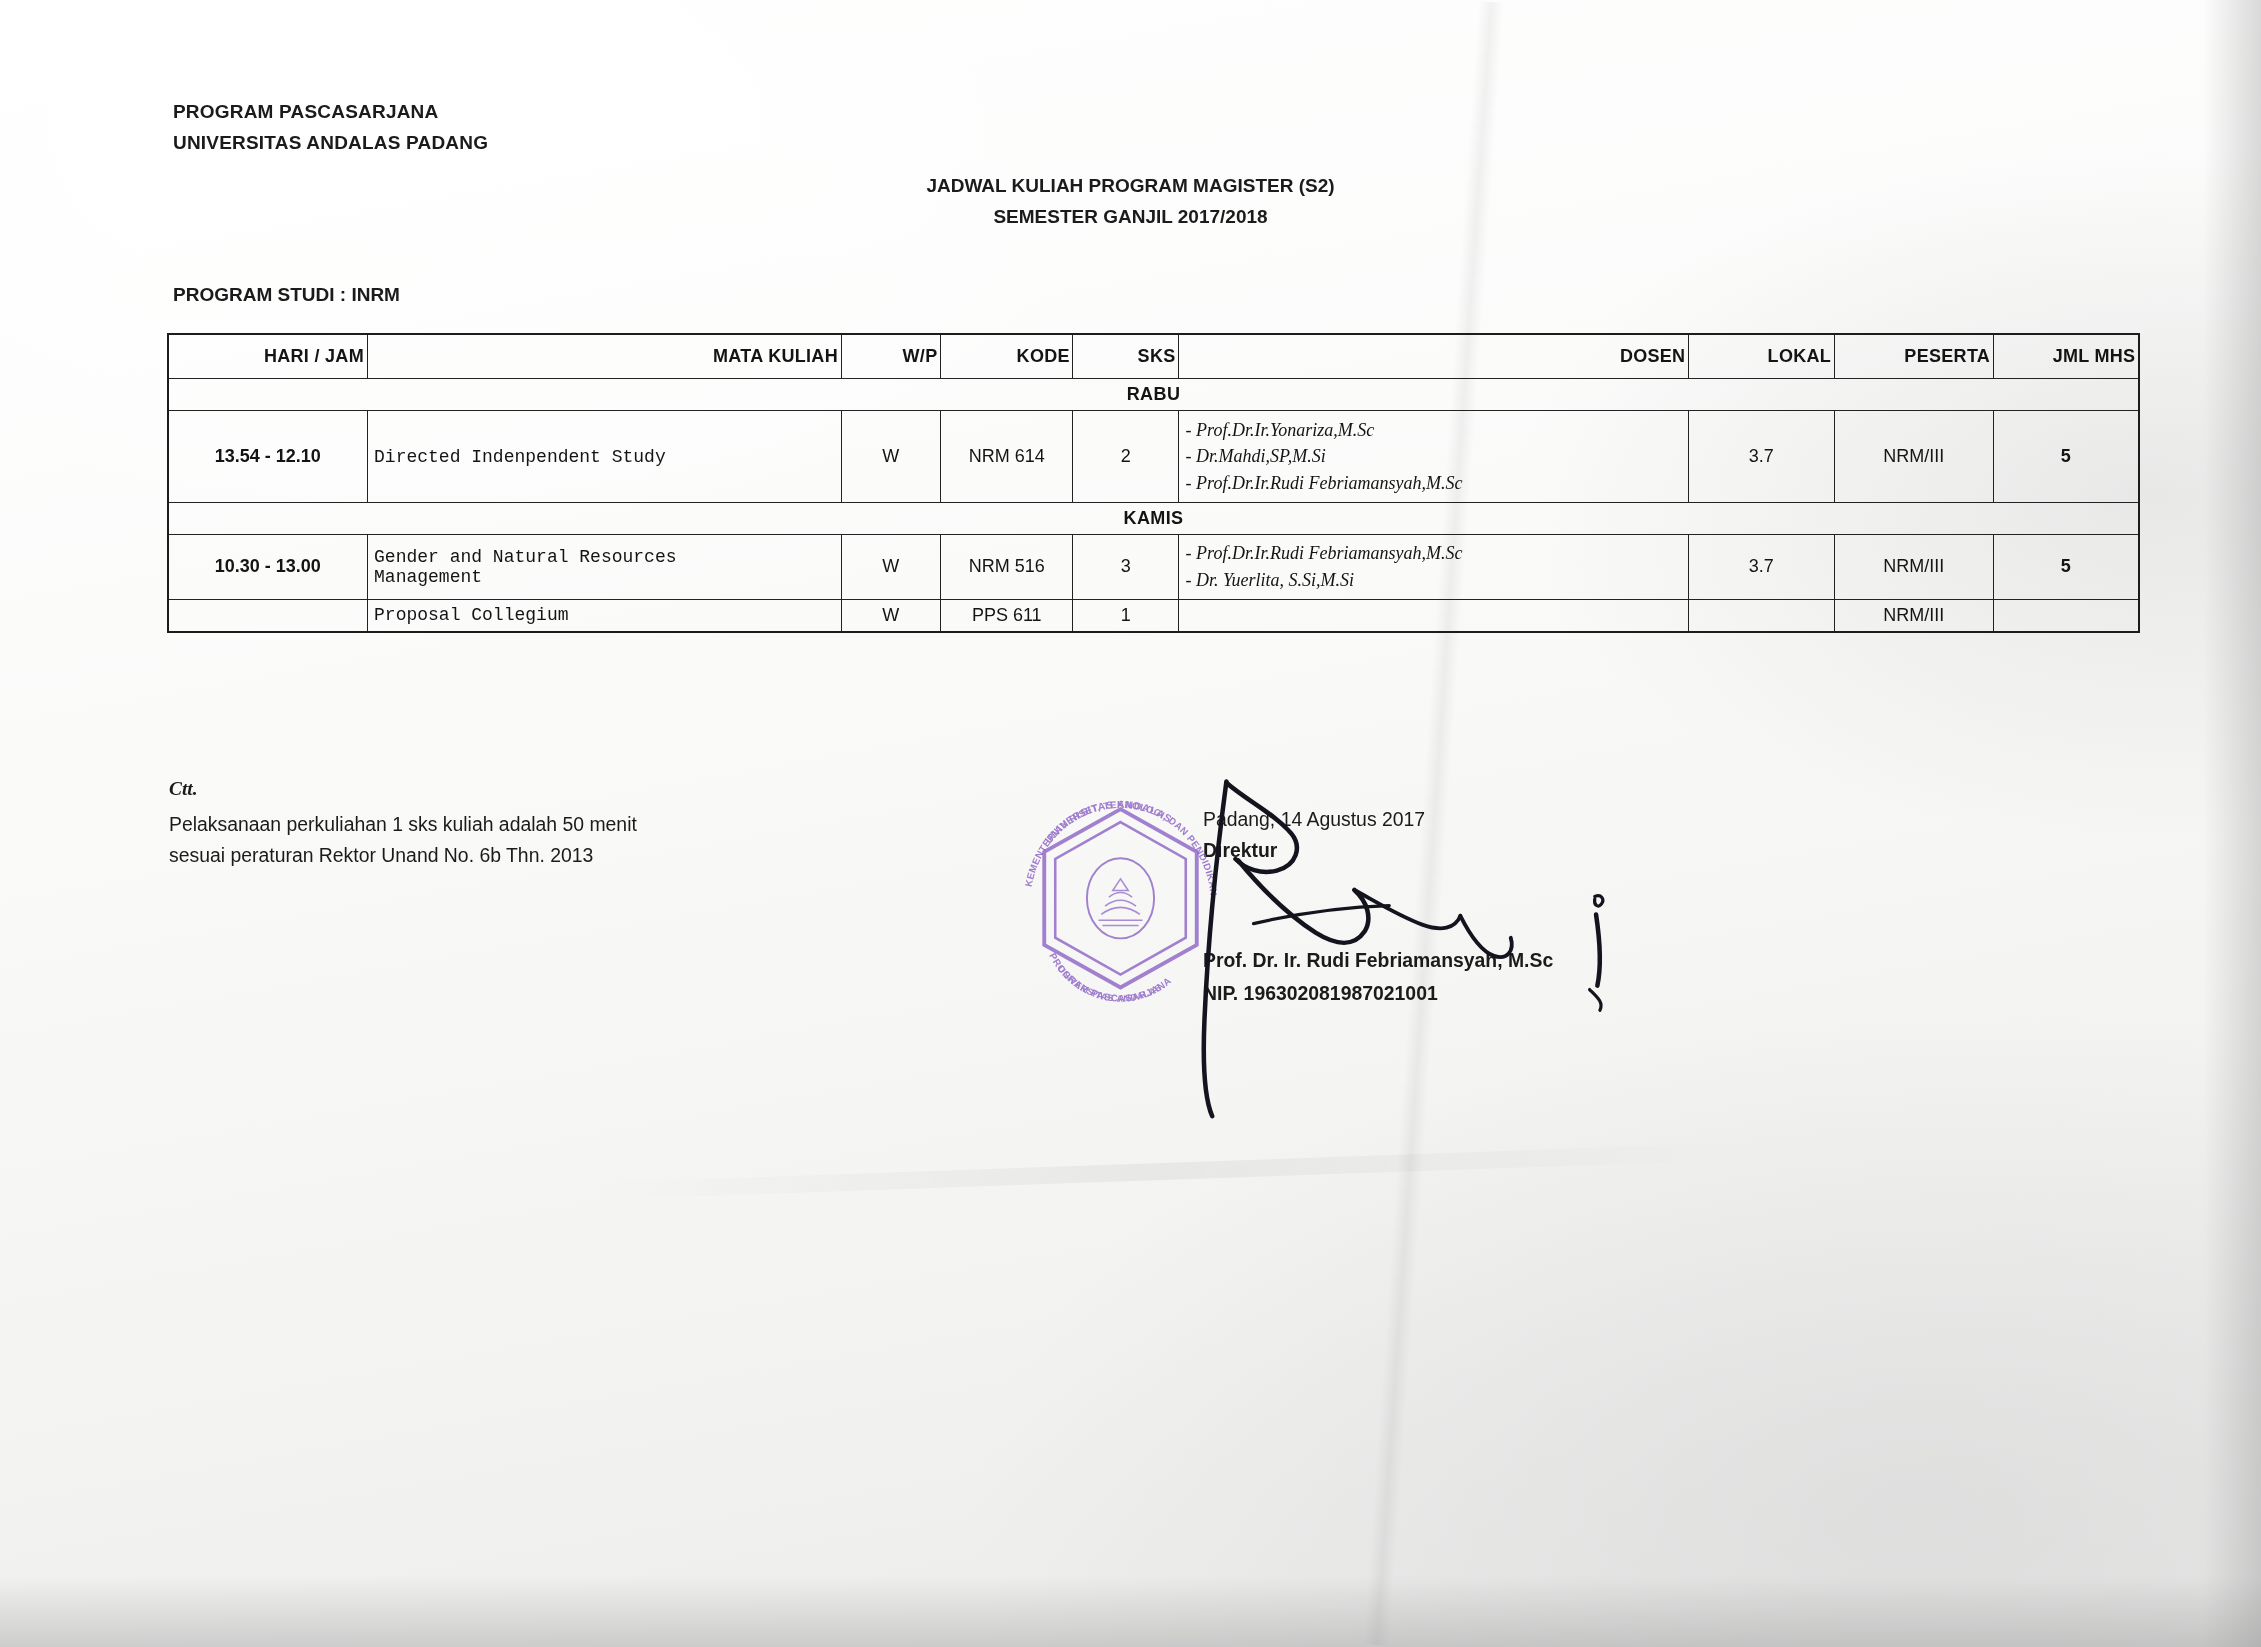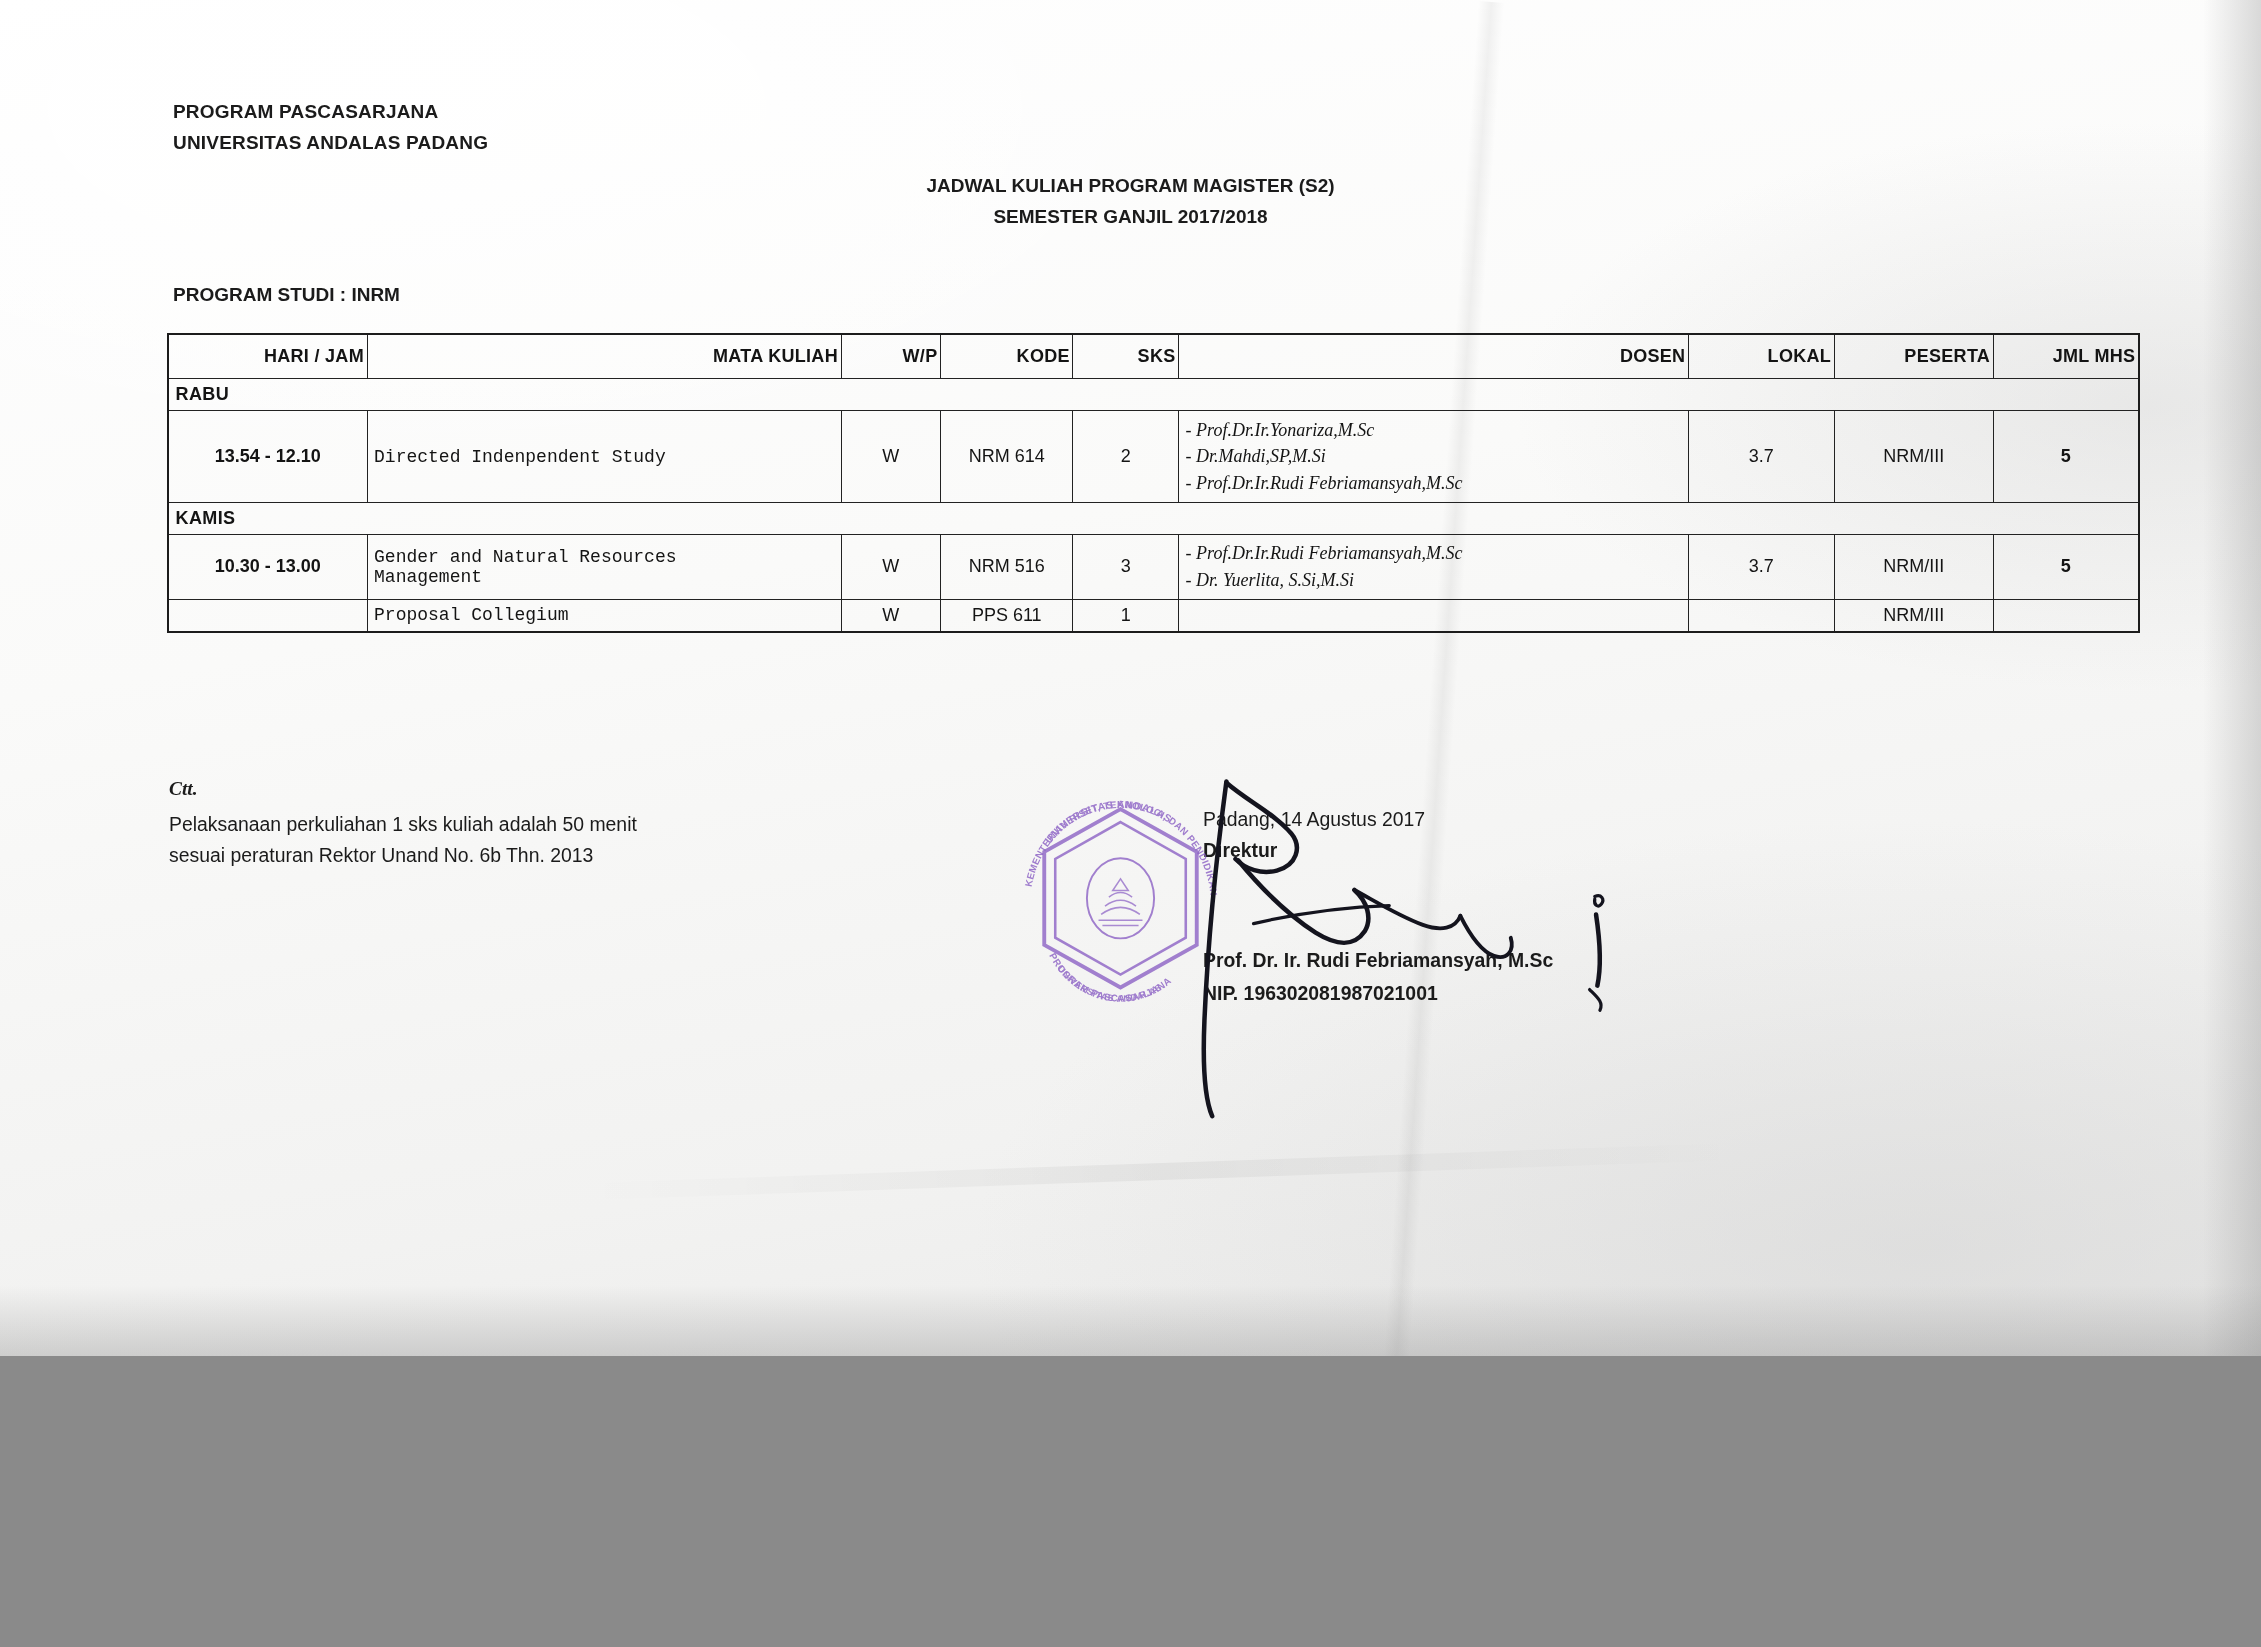--- a/index.html
+++ b/index.html
@@ -6,21 +6,21 @@
     margin: 0;
     padding: 0;
     background: #8a8a8a;
   }
   body {
     font-family: "Liberation Sans", sans-serif;
   }
   .page {
     position: relative;
     width: 2261px;
-    height: 1356px;
+    height: 1647px;
     background: #4d7c0f;
     overflow: hidden;
   }
   
   .paper-shade {
     position: absolute;
     inset: 0;
     background:
       radial-gradient(ellipse 55% 40% at 18% 8%, rgba(255,255,255,0.85), rgba(255,255,255,0) 70%),
       radial-gradient(ellipse 60% 45% at 85% 92%, rgba(205,205,205,0.45), rgba(255,255,255,0) 70%),
@@ -99,20 +99,21 @@
     letter-spacing: 0.3px;
   }
   table.schedule td {
     font-size: 18px;
     color: #141414;
     padding: 5.2px 6.5px;
     vertical-align: middle;
   }
   td.c { text-align: center; }
   td.daybar {
+    text-align: center;
     font-weight: bold;
     font-size: 18px;
     padding: 9.7px 0;
     letter-spacing: 0.4px;
   }
   td.serif {
     font-family: Liberation Mono, monospace;
     font-size: 20px;
     padding-left: 9px;
   }

